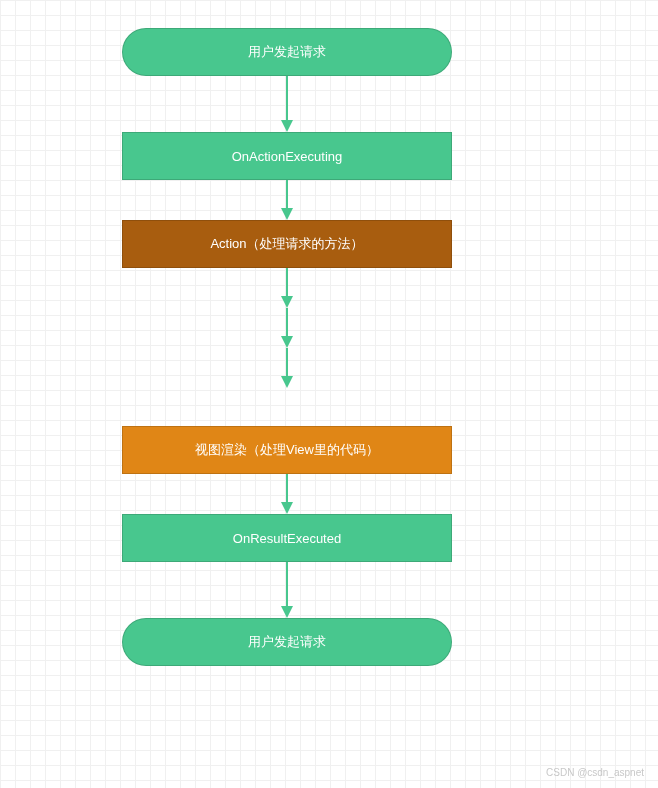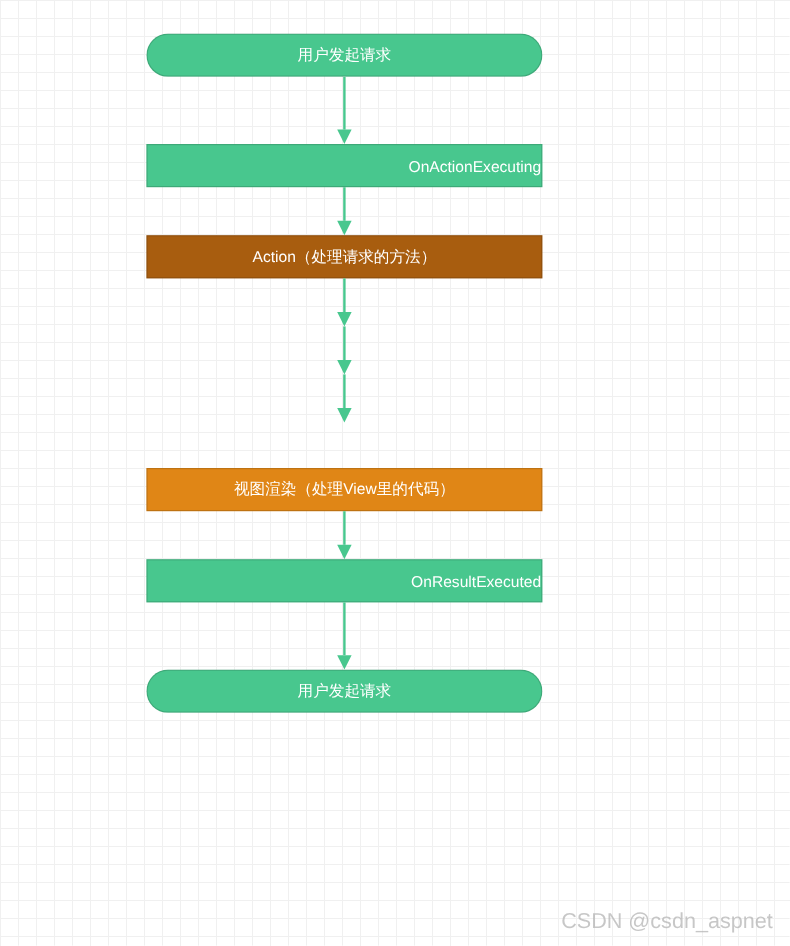--- a/index.html
+++ b/index.html
@@ -24,35 +24,34 @@
       position: absolute;
       left: 122px;
       top: 28px;
       width: 330px;
       display: flex;
       flex-direction: column;
       align-items: center;
     }
     .node {
       width: 330px;
-      height: 36px;
+      height: 48px;
       display: flex;
       align-items: center;
       justify-content: center;
       color: #ffffff;
       font-size: 13px;
       border: 1px solid rgba(0,0,0,0.15);
     }
     .node-rounded {
       border-radius: 24px;
       background: #48c78e;
     }
     .node-green {
       background: #48c78e;
-      justify-content: flex-end;
     }
     .node-brown {
       background: #a85d0f;
       text-align: right;
     }
     .node-orange {
       background: #e08616;
       margin-top: 38px;
     }
     .arrow {
@@ -77,21 +76,21 @@
     .arrow-tall {
       height: 56px;
     }
     .arrow-short {
       height: 40px;
     }
     .watermark {
       position: absolute;
       right: 14px;
       bottom: 10px;
-      font-size: 18px;
+      font-size: 10px;
       color: #b0b0b0;
       opacity: 0.7;
     }
   </style>
 </head>
 <body>
 
 <div class="flowchart">
 
   <div class="node node-rounded">

